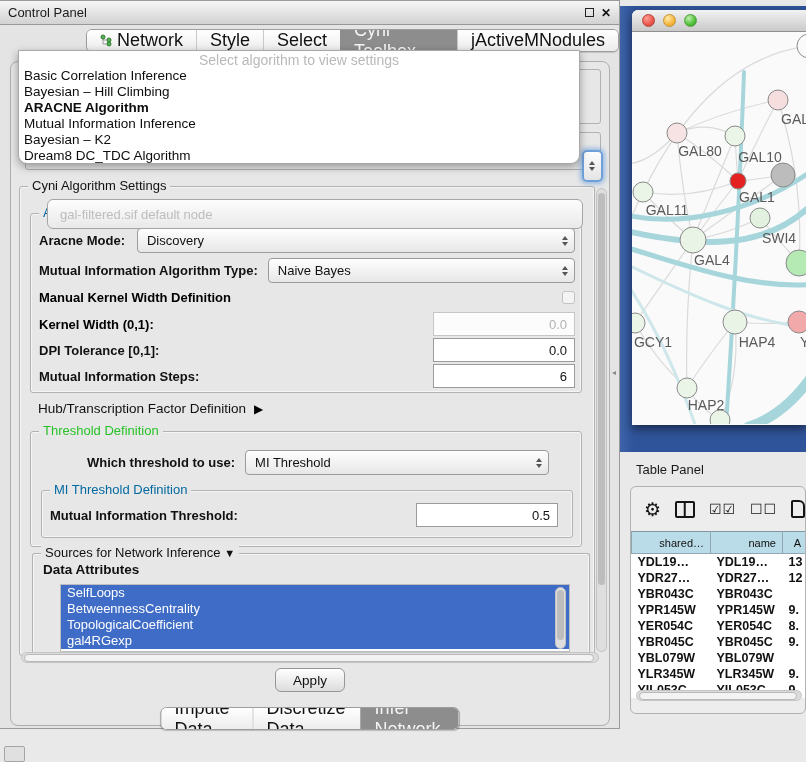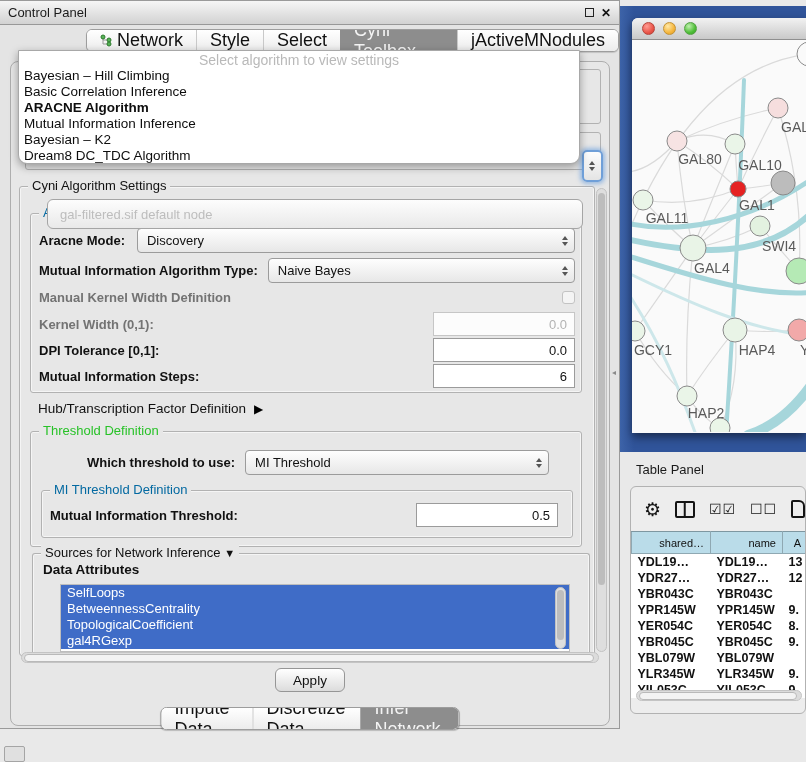--- a/index.html
+++ b/index.html
@@ -46,21 +46,21 @@
   .spinner i { display:block; width:0; height:0; border-left:3.5px solid transparent; border-right:3.5px solid transparent; }
   .spinner .up { border-bottom:4px solid #555; }
   .spinner .dn { border-top:4px solid #555; }
 
   .tfield { background:#fff; border:1px solid #9b9b9b; height:24px; display:flex;
     align-items:center; justify-content:flex-end; padding:0 7px; font-size:13px; color:#111; }
   .tfield.dis { color:#b3b3b3; border-color:#c6c6c6; background:#fcfcfc; }
 
   .frow { display:flex; align-items:center; }
   .flabel { font-size:13px; font-weight:bold; color:#111; white-space:nowrap; }
-  .flabel.dis { color:#737373; }
+  .flabel.dis { color:#000000; }
 
   .checkbox { width:13px; height:13px; border:1px solid #c3c3c3; border-radius:3px; background:#f4f4f4; }
 
   
   .popup { position:absolute; left:18px; top:49px; width:562px; height:114px;
     background:#fff; border:1px solid #a8a8a8; border-radius:0 0 9px 9px;
     box-shadow:0 3px 8px rgba(0,0,0,.35); z-index:10; padding-top:1px; }
   .popup-prompt { text-align:center; color:#b9b9b9; font-size:14px; height:16px; }
   .popup-item { font-size:13.5px; color:#0d0d0d; height:16px; line-height:16px; padding-left:5px; white-space:nowrap; }
   .popup-item.sel { font-weight:bold; }
@@ -94,21 +94,21 @@
 
   .collapse-arrow { position:absolute; left:612px; top:368px; font-size:8px; color:#8a8a8a; }
   .mini-btn { position:absolute; left:4px; top:746px; width:21px; height:16px;
     background:#e0e0e0; border:1px solid #a5a5a5; border-radius:2px; }
 
   
   .desktop { position:absolute; left:620px; top:6px; width:186px; height:446px;
     background:linear-gradient(90deg,#3d63a8 0,#30549a 14px,#30549a 100%); }
   .net-window { position:absolute; left:12px; top:4px; width:174px; height:415px;
     border-radius:6px 0 0 0; overflow:hidden; box-shadow:0 4px 10px rgba(0,0,0,.5);
-    background:#fafafa;margin-top:8px; }
+    background:#fafafa; }
   .net-titlebar { height:22px; background:linear-gradient(#f2f2f2,#c9c9c9);
     border-bottom:1px solid #8f8f8f; display:flex; align-items:center; gap:8px; padding-left:10px; }
   .tl { width:13px; height:13px; border-radius:50%; }
   .tl.red { background:radial-gradient(circle at 35% 30%, #ff9d94, #ea564a 60%, #c83a30); border:1px solid #b5453c;}
   .tl.yellow { background:radial-gradient(circle at 35% 30%, #ffe9a8, #f5b63e 60%, #d99a23); border:1px solid #c29236;}
   .tl.green { background:radial-gradient(circle at 35% 30%, #c0f0b0, #4fbe37 60%, #379f26); border:1px solid #53a043;}
   .net-canvas { position:relative; width:174px; height:392px; background:#fafafa; overflow:hidden; }
 
   
   .table-area { position:absolute; left:620px; top:452px; width:186px; height:310px; background:#e9e9e9; }
@@ -288,22 +288,22 @@
         </div>
         <div class="tab sel">
           <span>Infer Network</span>
         </div>
       </div>
   </div>
 
   <div class="popup">
     <div class="popup-prompt">Select algorithm to view settings</div>
     <div id="popup-items">
+        <div class="popup-item">Basic Correlation Inference</div>
         <div class="popup-item">Bayesian – Hill Climbing</div>
-        <div class="popup-item">Basic Correlation Inference</div>
         <div class="popup-item sel">ARACNE Algorithm</div>
         <div class="popup-item">Mutual Information Inference</div>
         <div class="popup-item">Bayesian – K2</div>
         <div class="popup-item">Dream8 DC_TDC Algorithm</div>
       </div>
   </div>
 </div>
 
 <div class="collapse-arrow">◂</div>
 <div class="mini-btn"></div>

